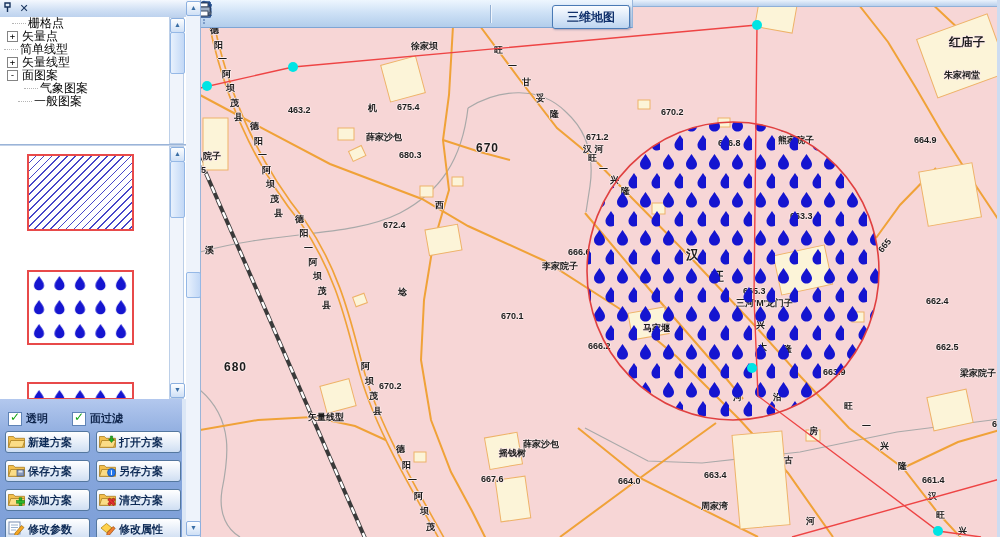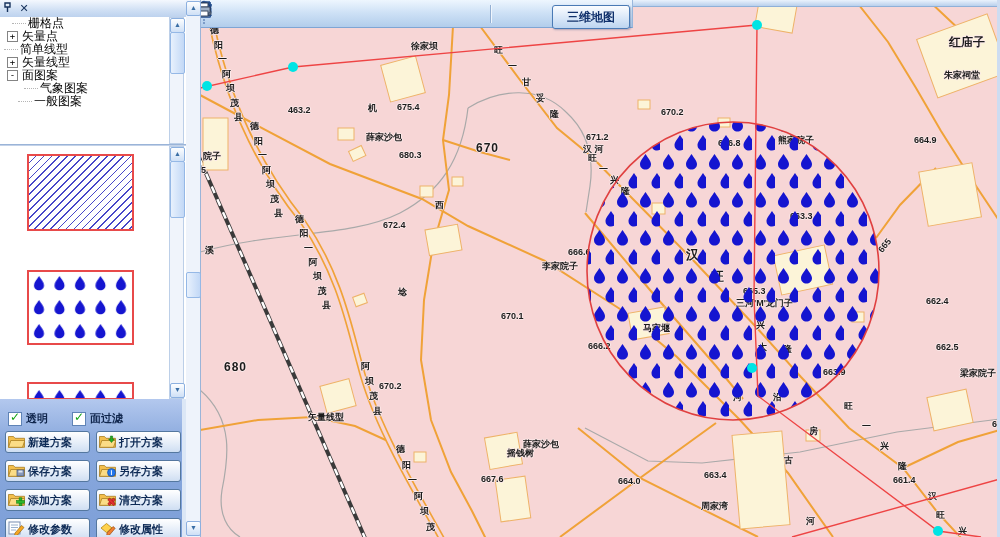--- a/index.html
+++ b/index.html
@@ -175,32 +175,32 @@
         <div class="mlabel" style="left: 388px; top: 341px;">666.2</div>
         <div class="mlabel" style="left: 556px; top: 319px;">兴</div>
         <div class="mlabel" style="left: 558px; top: 341px;">大</div>
         <div class="mlabel" style="left: 583px; top: 343px;">隆</div>
         <div class="mlabel" style="left: 623px; top: 367px;">663.9</div>
         <div class="mlabel" style="left: 533px; top: 391px;">河</div>
         <div class="mlabel" style="left: 573px; top: 391px;">沿</div>
         <div class="mlabel" style="left: 726px; top: 296px;">662.4</div>
         <div class="mlabel" style="left: 736px; top: 342px;">662.5</div>
         <div class="mlabel" style="left: 760px; top: 367px;">梁家院子</div>
-        <div class="mlabel" style="left: 693px; top: 475px;">661.4</div>
+        <div class="mlabel" style="left: 722px; top: 475px;">661.4</div>
         <div class="mlabel" style="left: 609px; top: 425px;">房</div>
         <div class="mlabel" style="left: 584px; top: 454px;">古</div>
         <div class="mlabel" style="left: 606px; top: 515px;">河</div>
         <div class="mlabel" style="left: 501px; top: 500px;">周家湾</div>
         <div class="mlabel" style="left: 504px; top: 470px;">663.4</div>
         <div class="mlabel" style="left: 418px; top: 476px;">664.0</div>
         <div class="mlabel" style="left: 108px; top: 411px;">矢量线型</div>
         <div class="mlabel" style="left: 24px; top: 360px; font-size: 12px; font-weight: bold; letter-spacing: 1px;">680</div>
         <div class="mlabel" style="left: 179px; top: 381px;">670.2</div>
         <div class="mlabel" style="left: 323px; top: 438px;">薛家沙包</div>
-        <div class="mlabel" style="left: 307px; top: 447px;">摇钱树</div>
+        <div class="mlabel" style="left: 299px; top: 447px;">摇钱树</div>
         <div class="mlabel" style="left: 281px; top: 474px;">667.6</div>
         <div class="mlabel" style="left: 792px; top: 419px;">66</div>
         <div class="mlabel" style="left: 758px; top: 525px;">兴</div>
         <div class="mlabel" style="left: 676px; top: 248px; transform: rotate(-50deg);">665</div>
         <div class="mlabel" style="left: 10px; top: 24px;">德</div>
         <div class="mlabel" style="left: 14px; top: 38.5px;">阳</div>
         <div class="mlabel" style="left: 18px; top: 53px;">一</div>
         <div class="mlabel" style="left: 22px; top: 67.5px;">阿</div>
         <div class="mlabel" style="left: 26px; top: 82px;">坝</div>
         <div class="mlabel" style="left: 30px; top: 96.5px;">茂</div>

